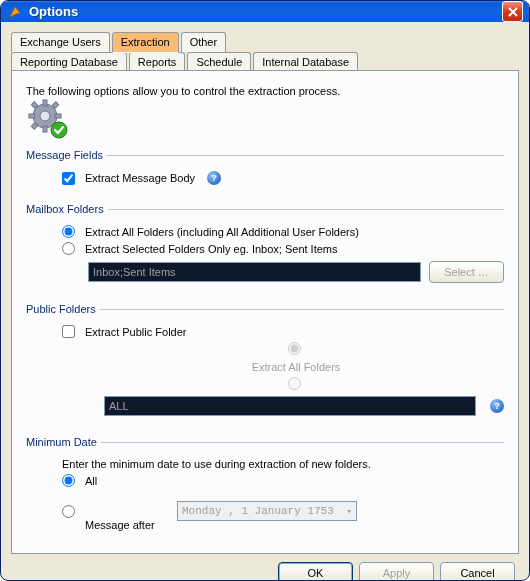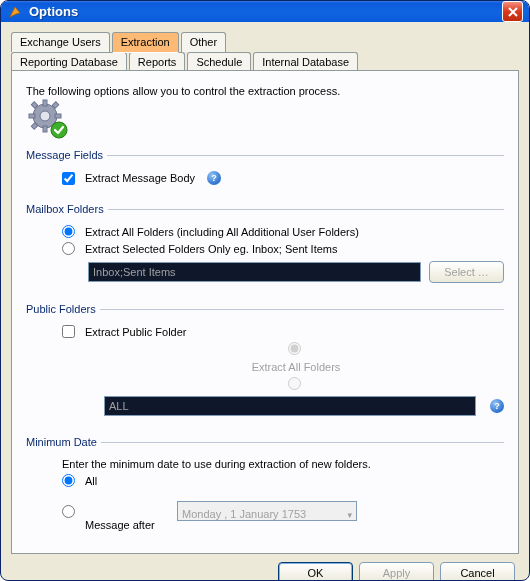--- a/index.html
+++ b/index.html
@@ -196,25 +196,26 @@
     padding: 4px 0 4px 62px;
     gap: 8px;
   }
   .folders-input-row .text-input { flex: 1; }
   .date-combo {
     border: 1px solid #7F9DB9;
     background: #F0F0F0;
     height: 20px;
     padding: 0 4px;
     display: inline-flex;
-    align-items: flex-end;
+    align-items: center;
     color: #A0A0A0;
     gap: 4px;
     min-width: 180px;
     justify-content: space-between;
+    font-family: Liberation Mono, monospace;
   }
   .date-combo .chev {
     font-size: 9px;
   }
   .button-bar {
     display: flex;
     justify-content: flex-end;
     gap: 6px;
     padding: 8px 4px 2px 4px;
   }

